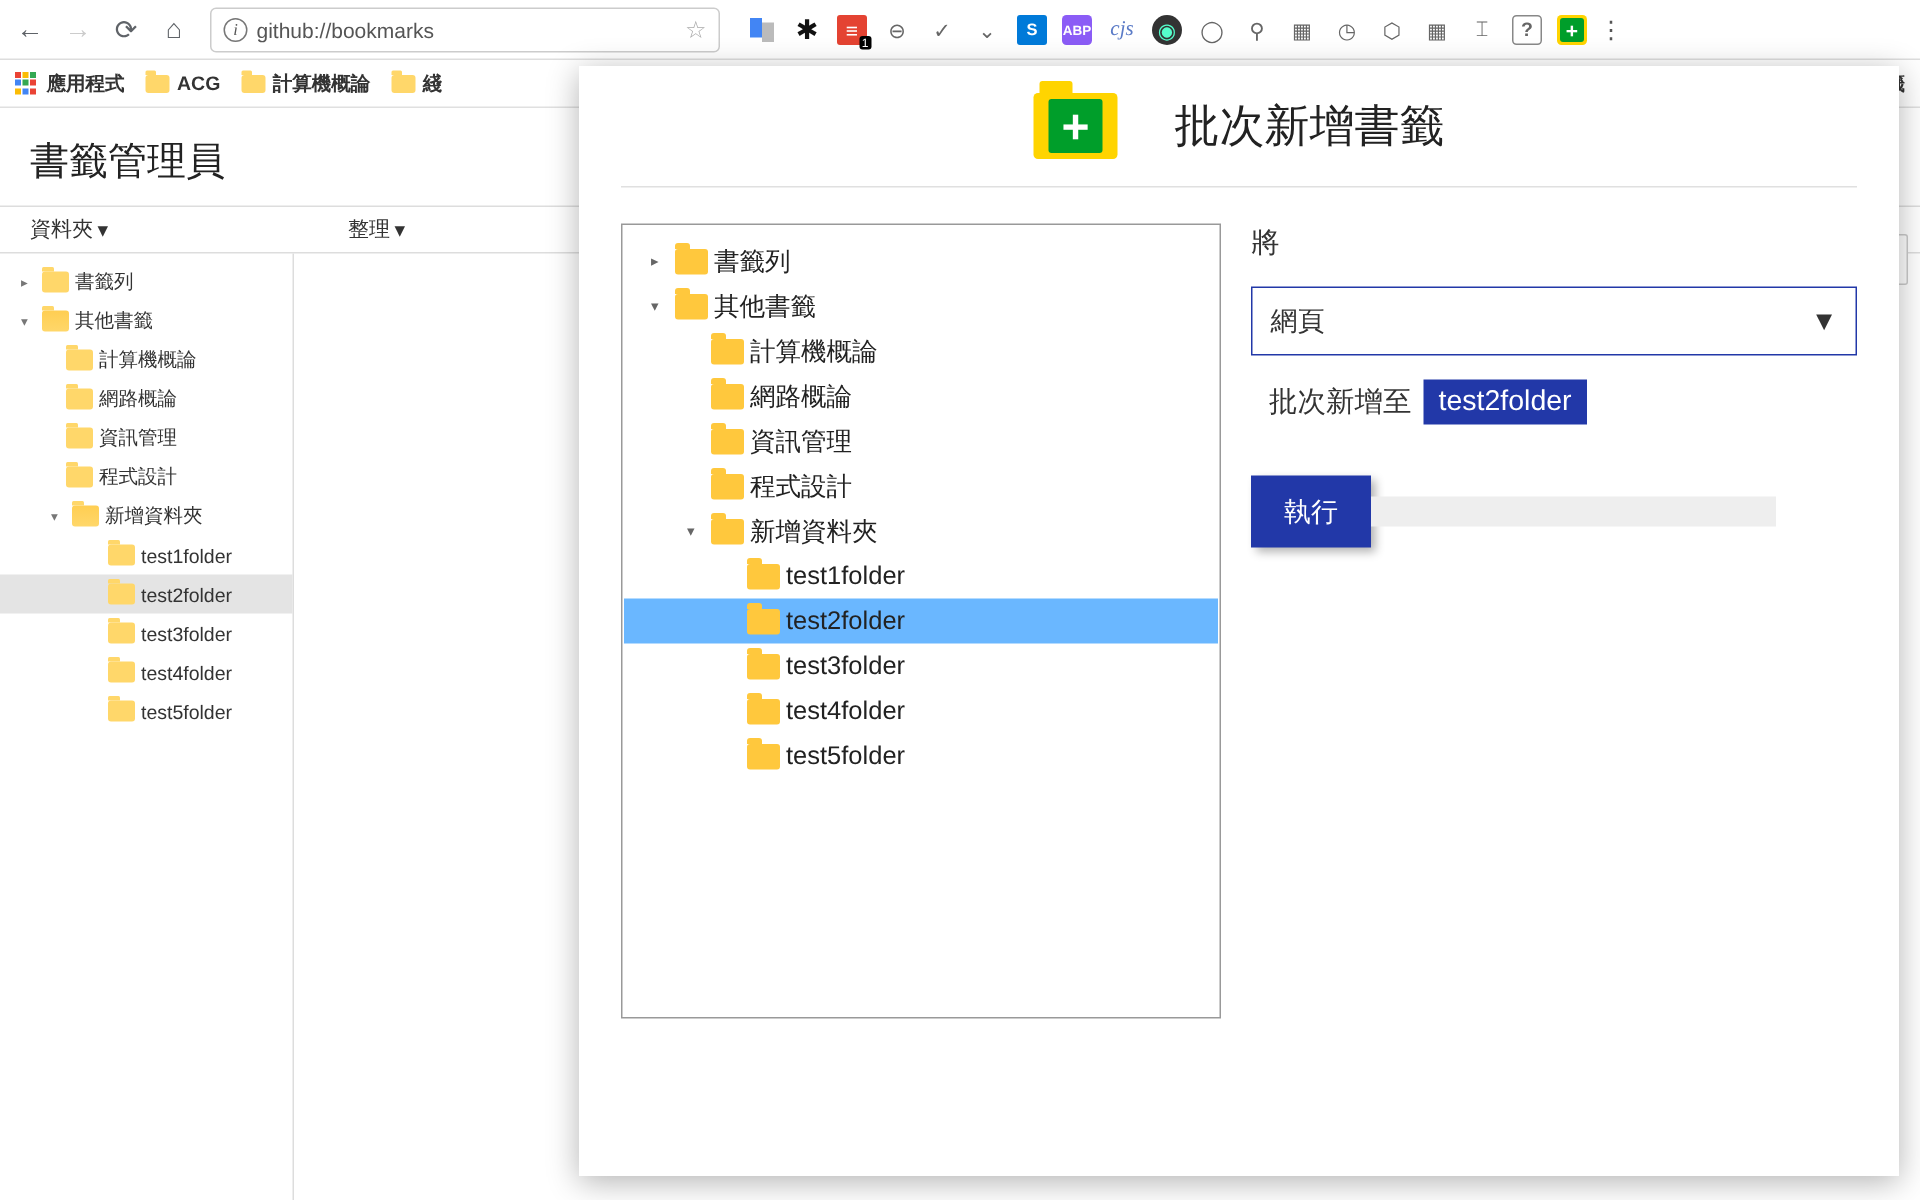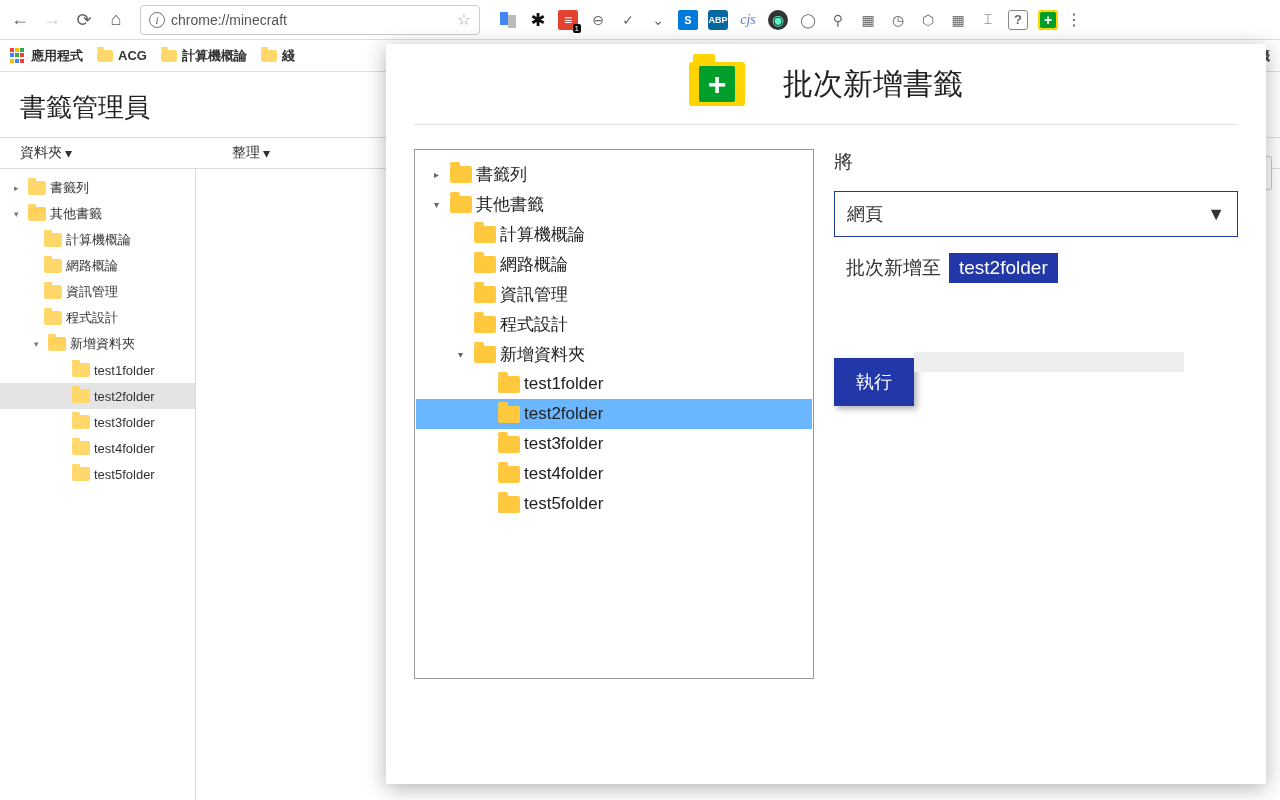--- a/index.html
+++ b/index.html
@@ -8,21 +8,21 @@
 
 .browser-toolbar { height: 40px; display: flex; align-items: center; padding: 0 6px; gap: 4px; border-bottom: 1px solid #ddd; }
 .nav-btn { width: 28px; height: 28px; display: flex; align-items: center; justify-content: center; border-radius: 14px; color: #5f6368; font-size: 18px; }
 .nav-btn.disabled { color: #ccc; }
 .url-bar { flex: 1; height: 30px; max-width: 340px; border: 1px solid #ccc; border-radius: 4px; display: flex; align-items: center; padding: 0 8px; gap: 6px; background: #fff; margin: 0 6px; }
 .url-bar .info-icon { width: 16px; height: 16px; border: 1px solid #777; border-radius: 50%; display: flex; align-items: center; justify-content: center; font-size: 11px; color: #555; font-family: serif; font-style: italic; }
 .url-text { flex: 1; color: #555; font-size: 14px; }
 .star { color: #aaa; font-size: 16px; }
 .ext-icons { display: flex; align-items: center; gap: 10px; margin-left: 8px; }
 .ext-ic { width: 20px; height: 20px; display: flex; align-items: center; justify-content: center; font-size: 14px; color: #666; position: relative; }
-.ext-ic.abp { background: #0369a1; color: #fff; border-radius: 3px; font-size: 9px; font-weight: bold; text-align: right; }
+.ext-ic.abp { background: #8b5cf6; color: #fff; border-radius: 3px; font-size: 9px; font-weight: bold; text-align: right; }
 .ext-ic.todoist { background: #e44332; color: #fff; border-radius: 2px; }
 .ext-ic.todoist .badge-sm { position: absolute; bottom: -3px; right: -3px; background: #000; color: #fff; font-size: 8px; padding: 0 2px; border-radius: 2px; }
 .ext-ic.evern { color: #111; font-size: 18px; }
 .ext-ic.cjs { color: #5b7bc7; font-style: italic; font-family: serif; }
 .ext-ic.speed { background: #007ad9; color: #fff; border-radius: 2px; font-size: 11px; font-weight: bold; }
 .ext-ic.robot { background: #333; color: #5fc; border-radius: 50%; }
 .ext-ic.plus-ext { background: #ffd400; border-radius: 3px; padding: 2px; }
 .ext-ic.plus-ext .inner { background: #009e2a; color: #fff; width: 16px; height: 16px; display: flex; align-items: center; justify-content: center; font-weight: bold; border-radius: 2px; }
 .ext-ic.help { border: 1.5px solid #888; border-radius: 3px; font-weight: bold; font-size: 13px; }
 .menu-dots { width: 24px; text-align: center; font-size: 16px; color: #555; }
@@ -68,37 +68,37 @@
 .fp-row .fic { width: 22px; height: 17px; background: #ffc83d; border-radius: 2px; position: relative; }
 .fp-row .fic::before { content: ""; position: absolute; top: -4px; left: 0; width: 10px; height: 4px; background: #ffc83d; border-radius: 2px 2px 0 0; }
 
 .form-col { flex: 1; display: flex; flex-direction: column; gap: 16px; font-size: 19px; color: #333; }
 .form-col .lbl { font-family: "PMingLiU", serif; }
 .select-box { border: 1px solid #2238a8; height: 46px; display: flex; align-items: center; justify-content: space-between; padding: 0 12px; font-size: 18px; font-family: "PMingLiU", serif; }
 .target-row { display: flex; align-items: center; gap: 8px; margin-left: 12px; }
 .target-badge { background: #2238a8; color: #fff; padding: 4px 10px; font-size: 19px; }
 .url-textarea { border: 1px solid #2b6bd6; height: 260px; padding: 10px 12px; font-size: 18px; font-family: Consolas, monospace; color: #222; resize: none; white-space: pre; overflow: auto; }
 .exec-row { display: flex; align-items: center; gap: 0; margin-top: 18px; }
-.exec-btn { background: #2238a8; color: #fff; border: none; padding: 12px 22px; font-size: 18px; font-family: "PMingLiU", serif; box-shadow: 3px 3px 6px rgba(0,0,0,0.3); margin-top: 41px; }
+.exec-btn { background: #2238a8; color: #fff; border: none; padding: 12px 22px; font-size: 18px; font-family: "PMingLiU", serif; box-shadow: 3px 3px 6px rgba(0,0,0,0.3); }
 .progress-bg { width: 270px; height: 20px; background: #eee; }
 
 
 .search-box { position: absolute; right: 8px; top: 84px; width: 36px; height: 34px; border: 1px solid #ccc; background: #fff; border-radius: 2px; }
 </style>
 </head>
 <body>
 
 <div class="browser-toolbar">
   <div class="nav-btn">←</div>
   <div class="nav-btn disabled">→</div>
   <div class="nav-btn">⟳</div>
   <div class="nav-btn">⌂</div>
   <div class="url-bar">
     <span class="info-icon">i</span>
-    <span class="url-text">chrome://minecraft</span>
+    <span class="url-text">github://bookmarks</span>
     <span class="star">☆</span>
   </div>
   <div class="ext-icons">
     <div class="ext-ic">
         <svg width="18" height="18" viewBox="0 0 18 18">
           <rect x="1" y="1" width="8" height="13" fill="#4285f4"></rect>
           <rect x="9" y="4" width="8" height="13" fill="#bbb"></rect>
         </svg>
       </div>
     <div class="ext-ic evern">✱</div>

